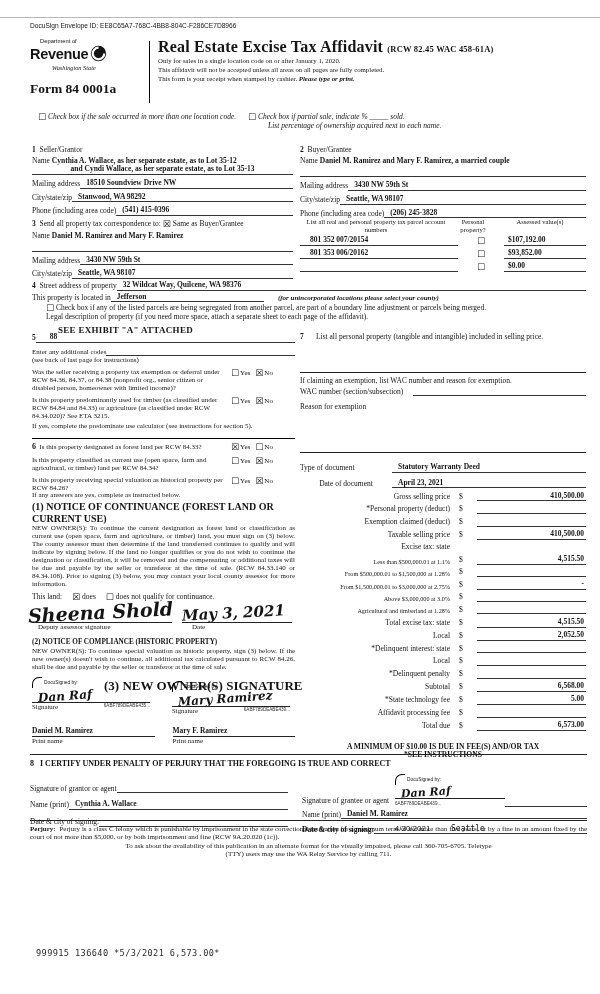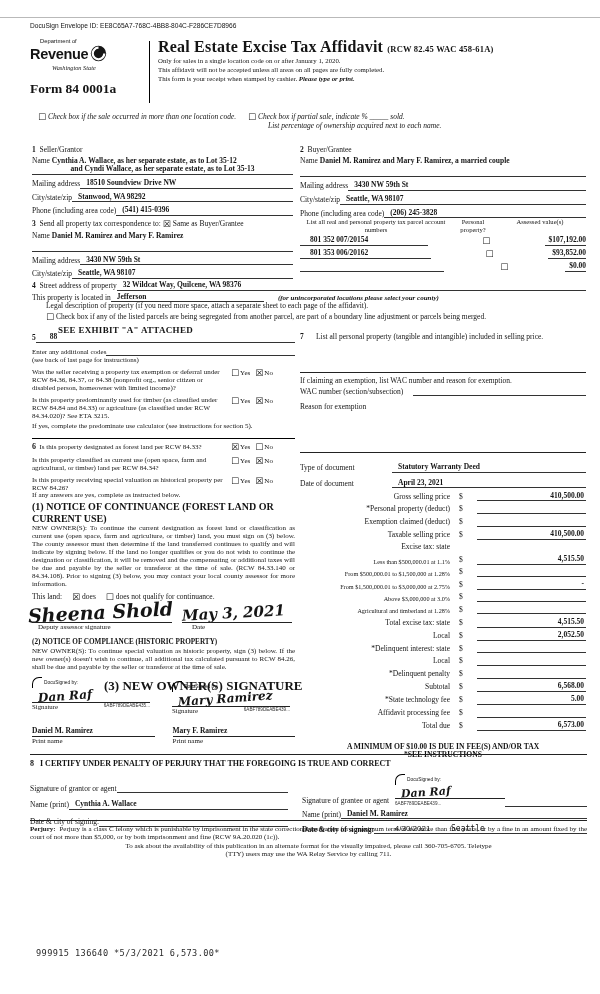--- a/index.html
+++ b/index.html
@@ -39,21 +39,21 @@
   .flab{width:150px;text-align:right;flex:none;}
   .fdol{width:18px;flex:none;padding-left:9px;}
   .fval{flex:1;border-bottom:1px solid #333;text-align:right;font-weight:bold;min-height:8px;padding-right:2px;}
   .tier .flab{font-size:6.2px;}
   .tier{margin-top:3.2px;}
   
   .phead{display:flex;font-size:6.6px;text-align:center;}
   .phead .c1{width:152px;}
   .phead .c2{width:42px;}
   .phead .c3{flex:1;}
-  .prow{display:flex;align-items:flex-end;margin-top:3px;gap:40px;}
+  .prow{display:flex;align-items:flex-end;margin-top:3px;}
   .prow .pnum{width:148px;border-bottom:1px solid #333;font-weight:bold;padding-left:10px;min-height:9px;}
   .prow .pcb{width:46px;text-align:center;}
   .prow .pval{flex:1;border-bottom:1px solid #333;font-weight:bold;padding-left:4px;min-height:9px;}
   
   .ds{position:relative;display:inline-block;width:118px;vertical-align:bottom;}
   .ds-head{display:flex;align-items:center;font-family:"Liberation Sans",sans-serif;font-size:4.8px;}
   .ds-curl{display:inline-block;width:9px;height:10px;border-left:1.4px solid #000;border-top:1.4px solid #000;border-radius:7px 0 0 0;margin-right:2px;}
   .ds-script{font-family:"DejaVu Serif",serif;font-style:italic;font-weight:bold;font-size:12px;transform:rotate(-4deg);white-space:nowrap;margin:0 0 0 6px;}
   .ds-meta{border-top:1px solid #222;font-size:6.8px;display:flex;justify-content:space-between;}
   .ds-id{font-family:"Liberation Sans",sans-serif;font-size:4.6px;color:#333;}
@@ -186,25 +186,25 @@
       <span class="lab"><span class="b">4</span>&nbsp;&nbsp;<span>Street address of property</span></span>
       <span class="val" style="max-width:210px;">32 Wildcat Way, Quilcene, WA  98376</span>
       <span class="val"></span>
     </div>
     <div class="fld" style="margin-top:2px;">
       <span class="lab">This property is located in</span>
       <span class="val" style="max-width:190px;">Jefferson</span>
       <span class="b i" style="flex:none;padding-left:14px;font-size:7px;">(for unincorporated locations please select your county)</span>
       <span style="flex:1;"></span>
     </div>
-    <div style="padding-left:14px;">Legal description of property (if you need more space, attach a separate sheet to each page of the affidavit).</div>
     <div style="margin-top:2px;padding-left:14px;">
       <span class="cb">☐</span>
       <span>Check box if any of the listed parcels are being segregated from another parcel, are part of a boundary line adjustment or parcels being merged.</span>
     </div>
+    <div style="padding-left:14px;">Legal description of property (if you need more space, attach a separate sheet to each page of the affidavit).</div>
     <div class="b" style="margin-top:3px;padding-left:26px;font-size:9px;letter-spacing:0.3px;">SEE EXHIBIT "A" ATTACHED</div>
   </div>
 
   <div class="abs" style="top:333px;left:32px;width:263px;">
     <div class="fld">
       <span class="lab b">5</span>
       <span class="val" style="padding-left:14px;">88</span>
     </div>
     <div class="fld" style="margin-top:4px;">
       <span class="lab small">Enter any additional codes</span>
@@ -262,21 +262,21 @@
     </div>
   </div>
 
   <div class="abs" style="top:452px;left:300px;width:286px;">
     <div class="hr"></div>
     <div class="fld" style="margin-top:10px;">
       <span class="lab" style="width:92px;">Type of document</span>
       <span class="val">Statutory Warranty Deed</span>
     </div>
     <div class="fld" style="margin-top:6px;">
-      <span class="lab" style="width:92px;">Date of document</span>
+      <span class="lab" style="width:92px;text-align:center;">Date of document</span>
       <span class="val">April 23, 2021</span>
     </div>
 
     <div class="frow">
         <span class="flab">Gross selling price</span>
         <span class="fdol">$</span>
         <span class="fval">410,500.00</span>
       </div>
     <div class="frow">
         <span class="flab">*Personal property (deduct)</span>

